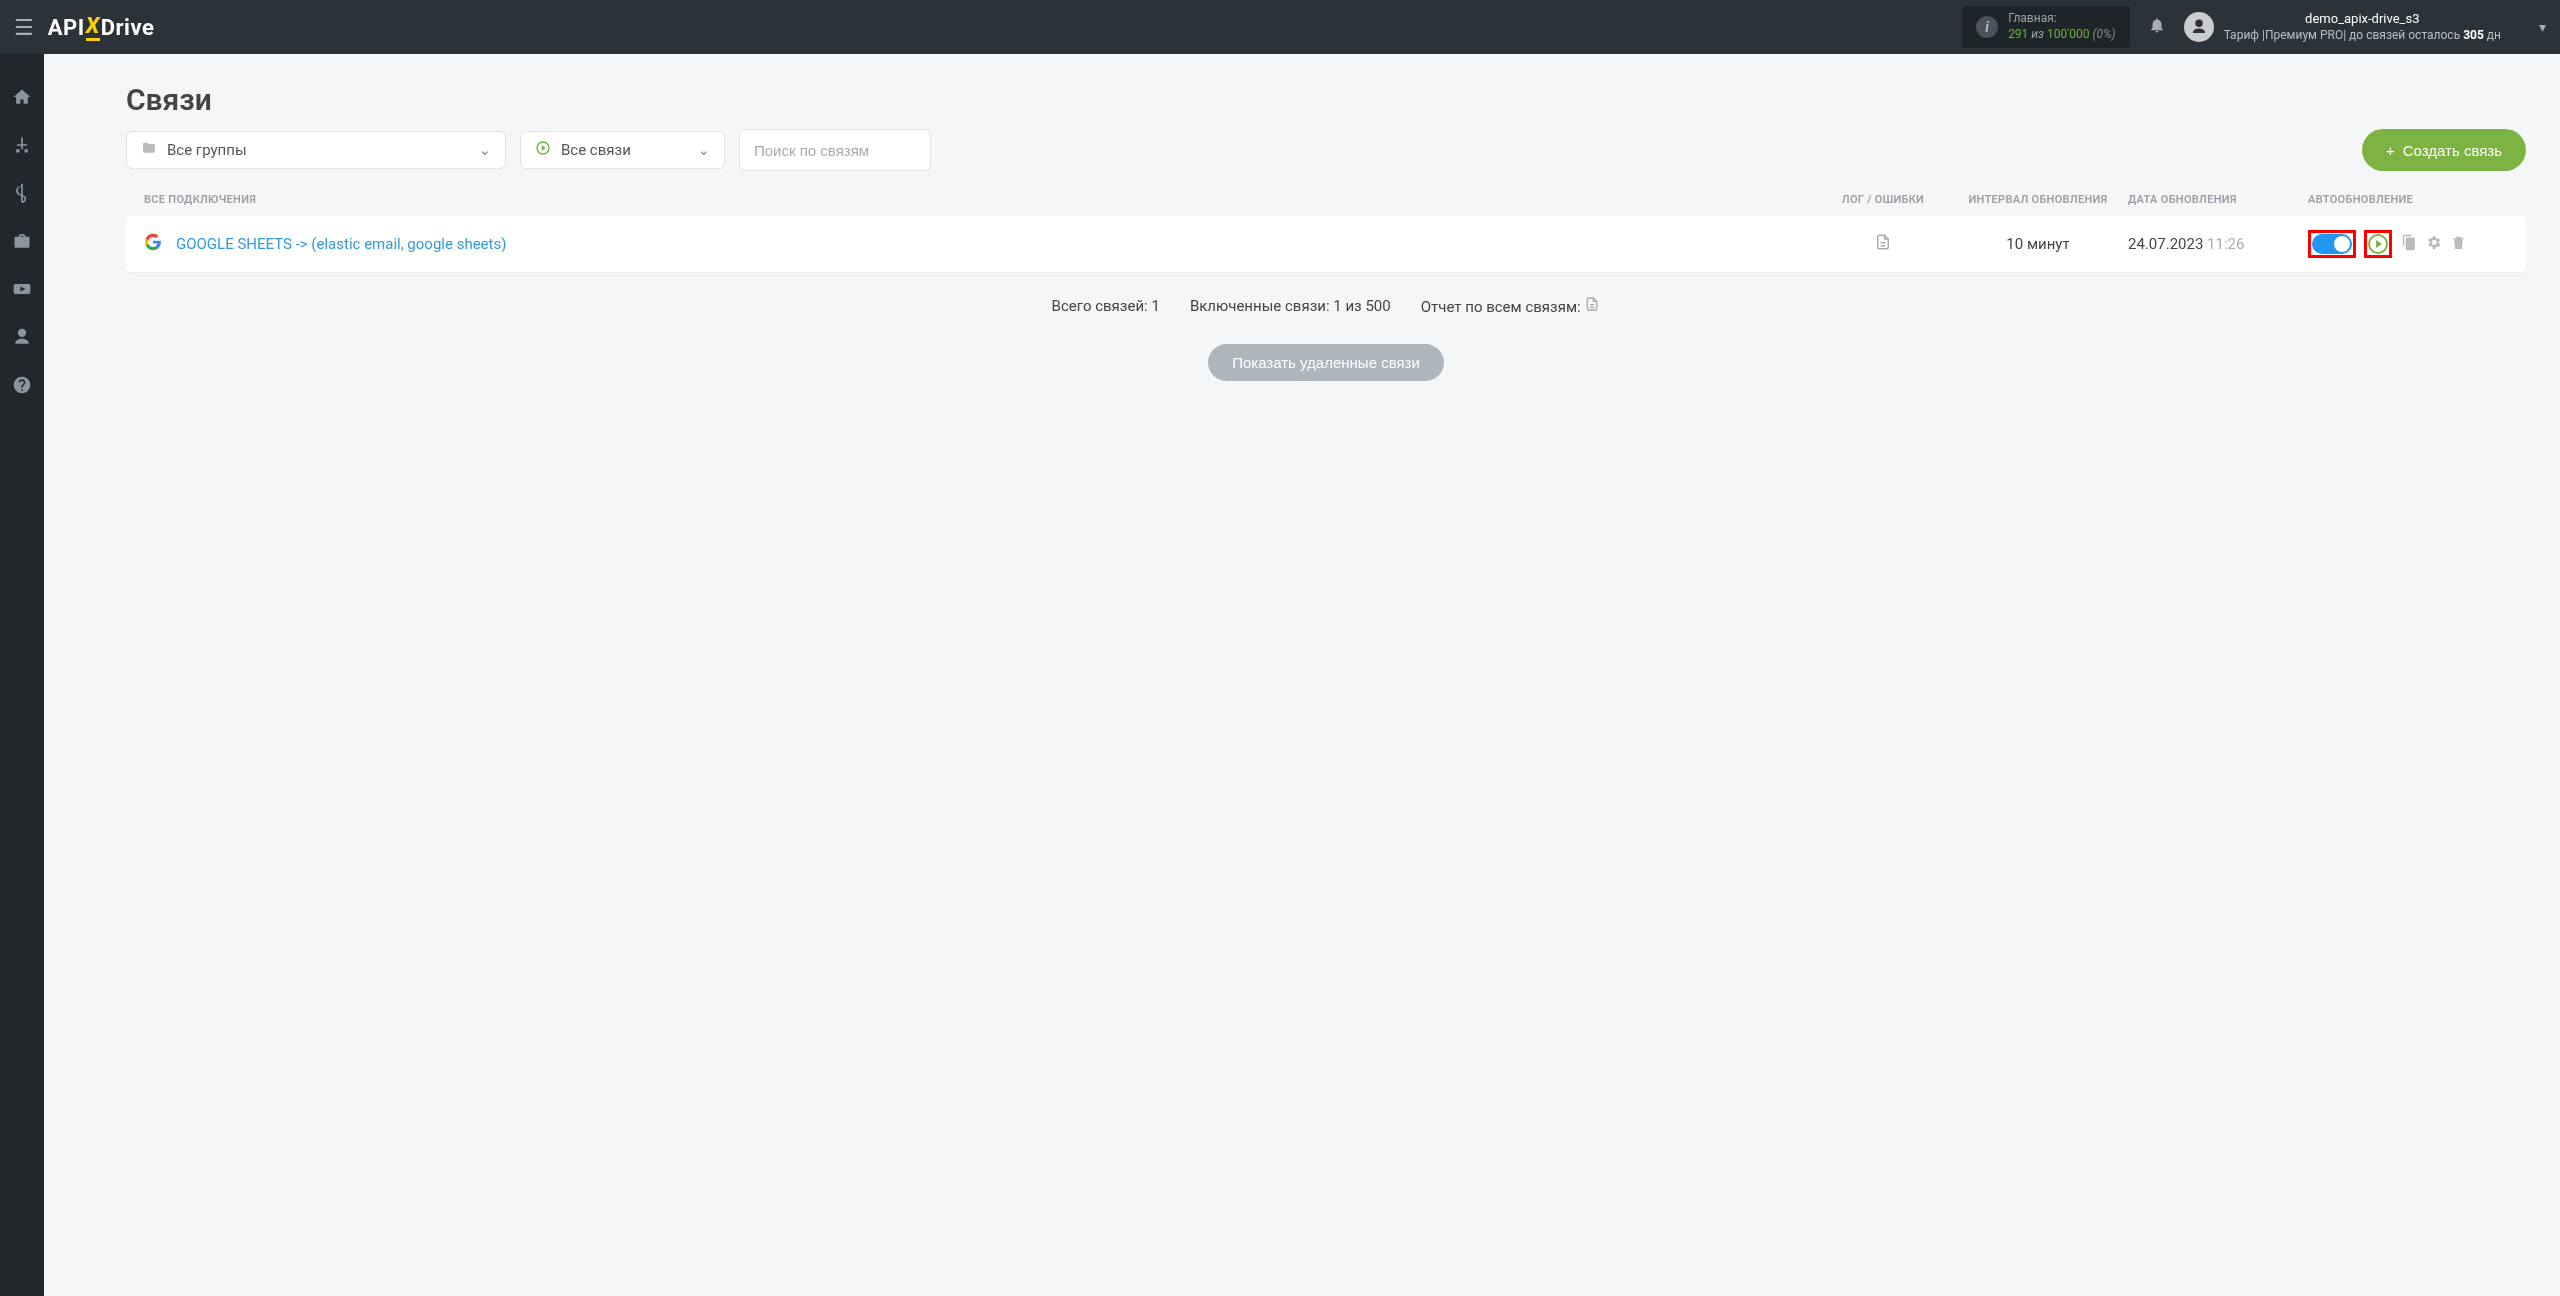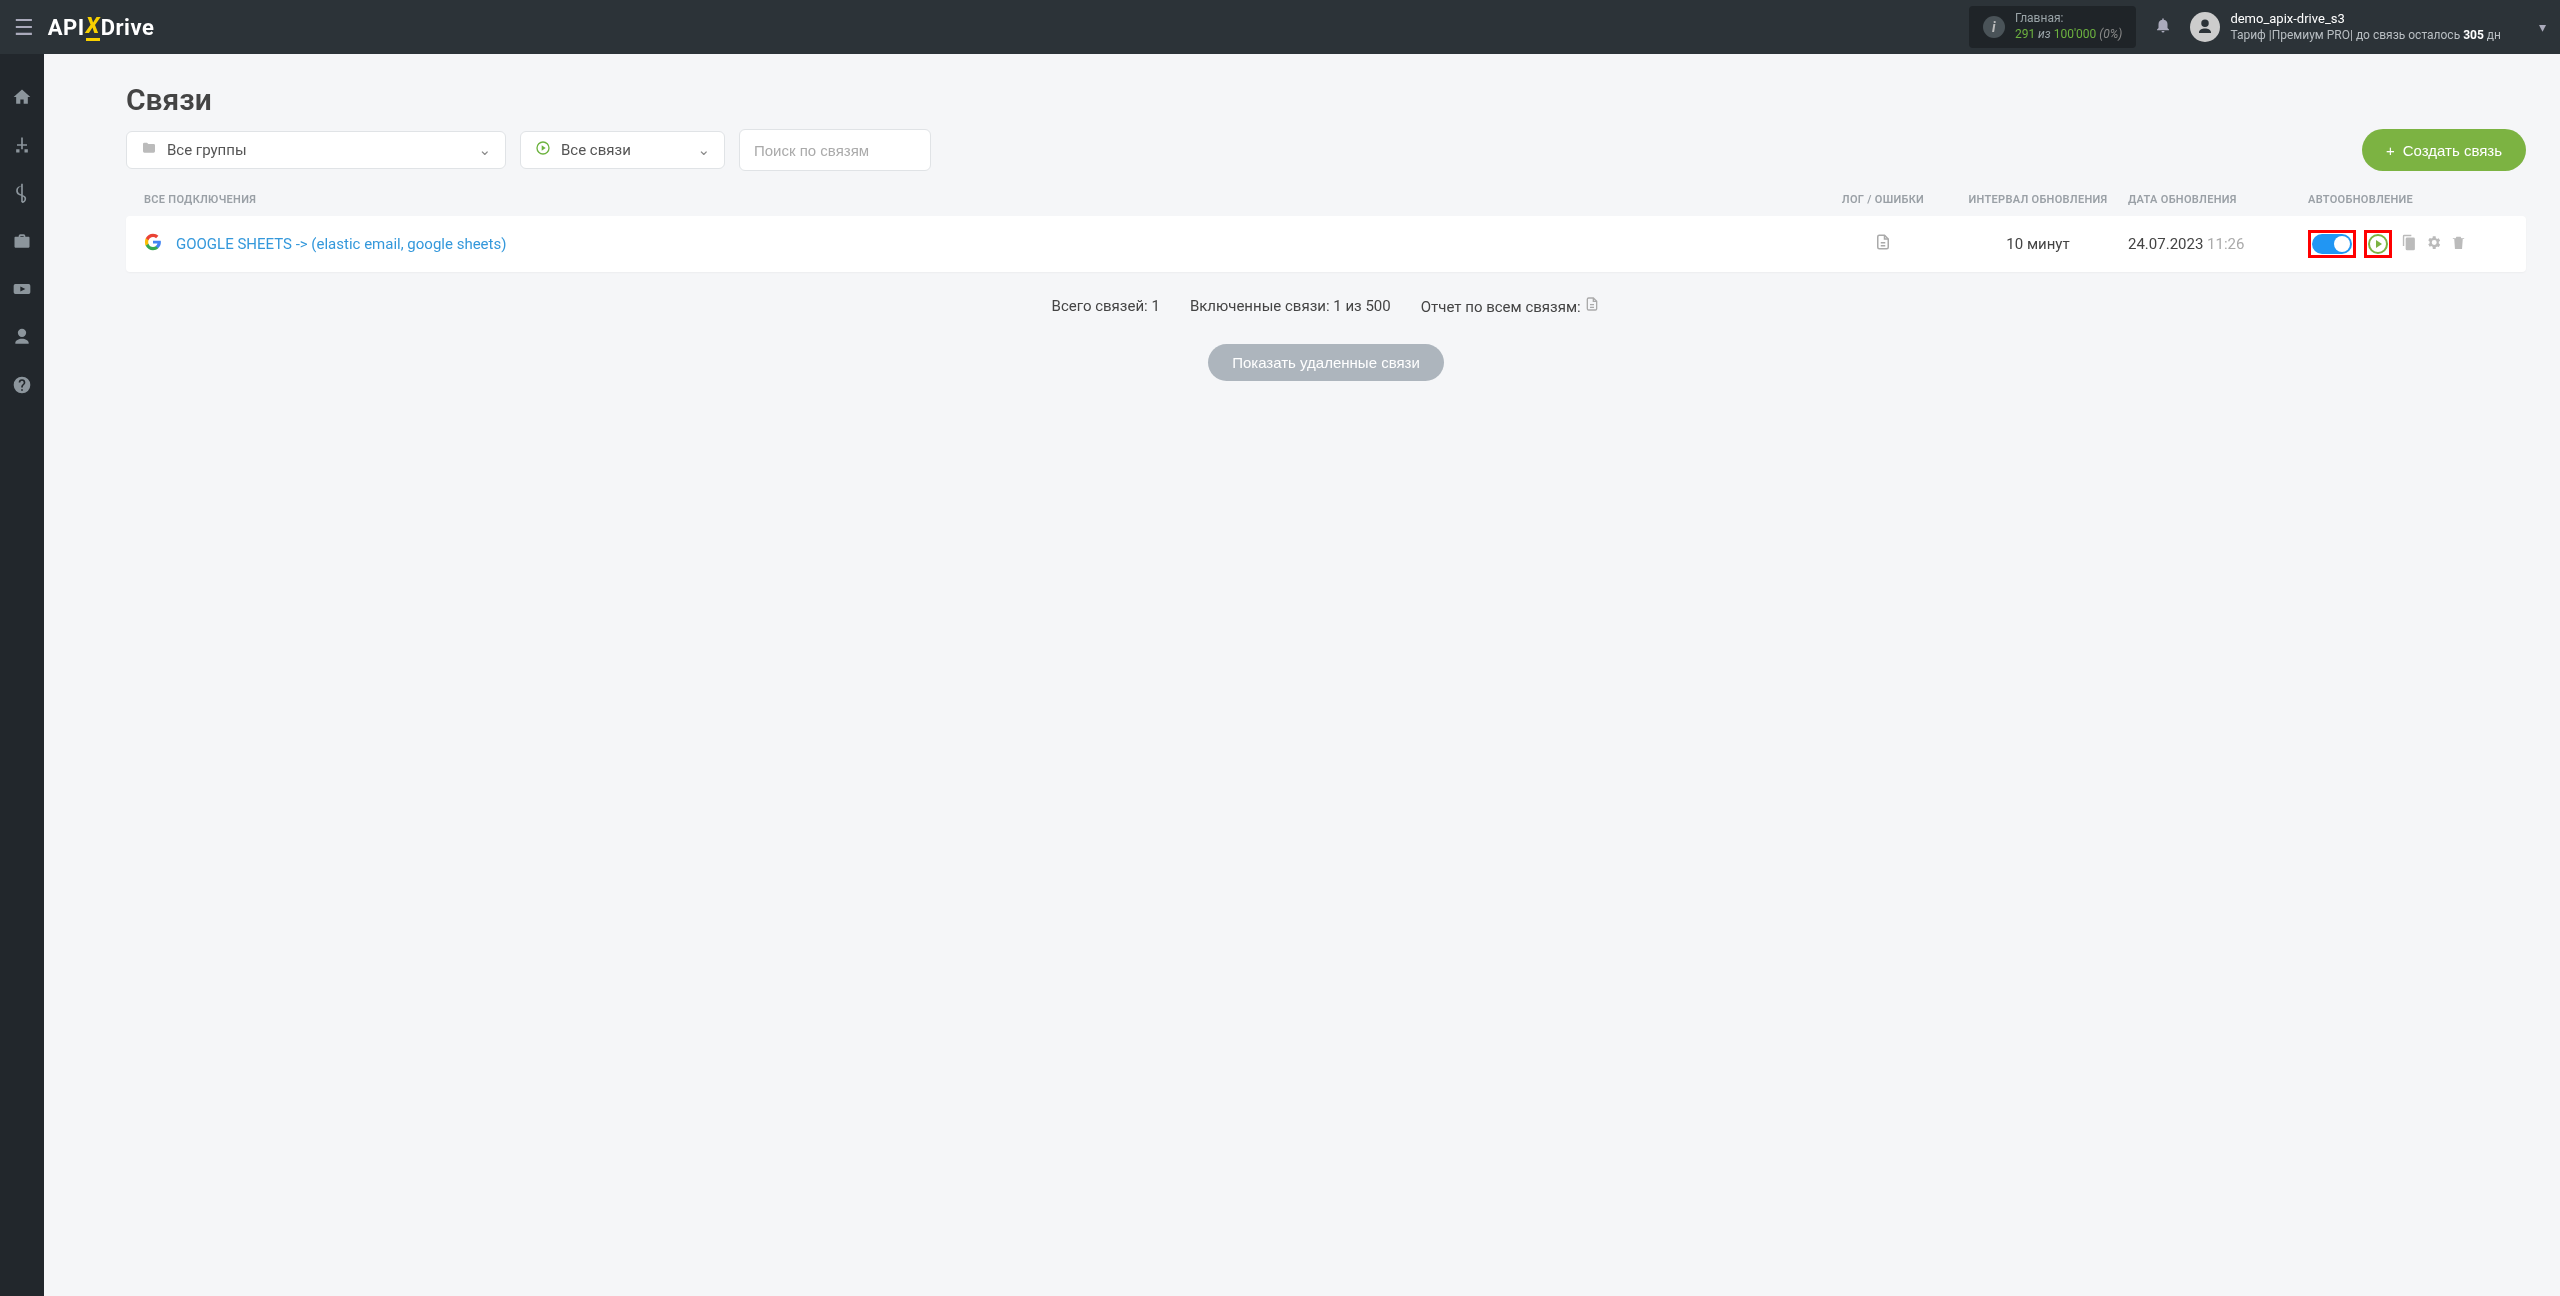--- a/index.html
+++ b/index.html
@@ -14,21 +14,21 @@
 .actions-text { font-size: 12px; line-height: 1.3; }
 .actions-text .row1 { color: #9aa4a8; }
 .actions-text .row2 .n1 { color: #6db33f; }
 .actions-text .row2 .of { color: #9aa4a8; font-style: italic; }
 .actions-text .row2 .n2 { color: #6db33f; }
 .actions-text .row2 .pct { color: #8a8a8a; font-style: italic; }
 .bell { font-size: 18px; color: #aab; cursor: pointer; }
 .user-block { display: flex; align-items: center; gap: 10px; }
 .avatar { width: 30px; height: 30px; border-radius: 50%; background: #ccc; display: flex; align-items: center; justify-content: center; }
 .avatar svg { width: 18px; height: 18px; fill: #2c3338; }
-.user-text { font-size: 13px; line-height: 1.25; }
+.user-text { font-size: 13px; line-height: 1.25; text-align: center; }
 .user-text .line1 { color: #fff; }
 .user-text .line2 { color: #b9bfc3; font-size: 12px; }
 .user-text .line2 b { color: #fff; }
 .chev { color: #aab; font-size: 14px; margin-left: 20px; cursor: pointer; }
 .layout { display: flex; min-height: calc(100vh - 54px); }
 .sidebar { width: 44px; background: #22272c; display: flex; flex-direction: column; align-items: center; padding-top: 30px; gap: 22px; }
 .sidebar .sicon { color: #8c959c; font-size: 18px; cursor: pointer; display: flex; align-items: center; justify-content: center; width: 26px; height: 26px; }
 .sidebar .sicon svg { width: 20px; height: 20px; fill: #8c959c; }
 .main { flex: 1; padding: 28px 34px; margin-left: 48px; }
 h1 { font-size: 30px; color: #444; font-weight: 600; margin-bottom: 12px; }
@@ -103,21 +103,21 @@
     </div>
     <div class="user-block">
       <div class="avatar">
         <svg viewBox="0 0 24 24">
             <path d="M12 12a5 5 0 1 0-5-5 5 5 0 0 0 5 5zm0 2c-4 0-8 2-8 5v1h16v-1c0-3-4-5-8-5z"></path>
           </svg>
       </div>
       <div class="user-text">
         <div class="line1">demo_apix-drive_s3</div>
         <div class="line2">
-          <span>Тариф |</span><span>Премиум PRO</span><span>| до связь осталось</span>
+          <span>Тариф |</span><span>Премиум PRO</span><span>| до связей осталось</span>
           <b>305</b>
           <span>дн</span>
         </div>
       </div>
     </div>
     <div class="chev">▾</div>
   </div>
 </div>
 
 <div class="layout">

